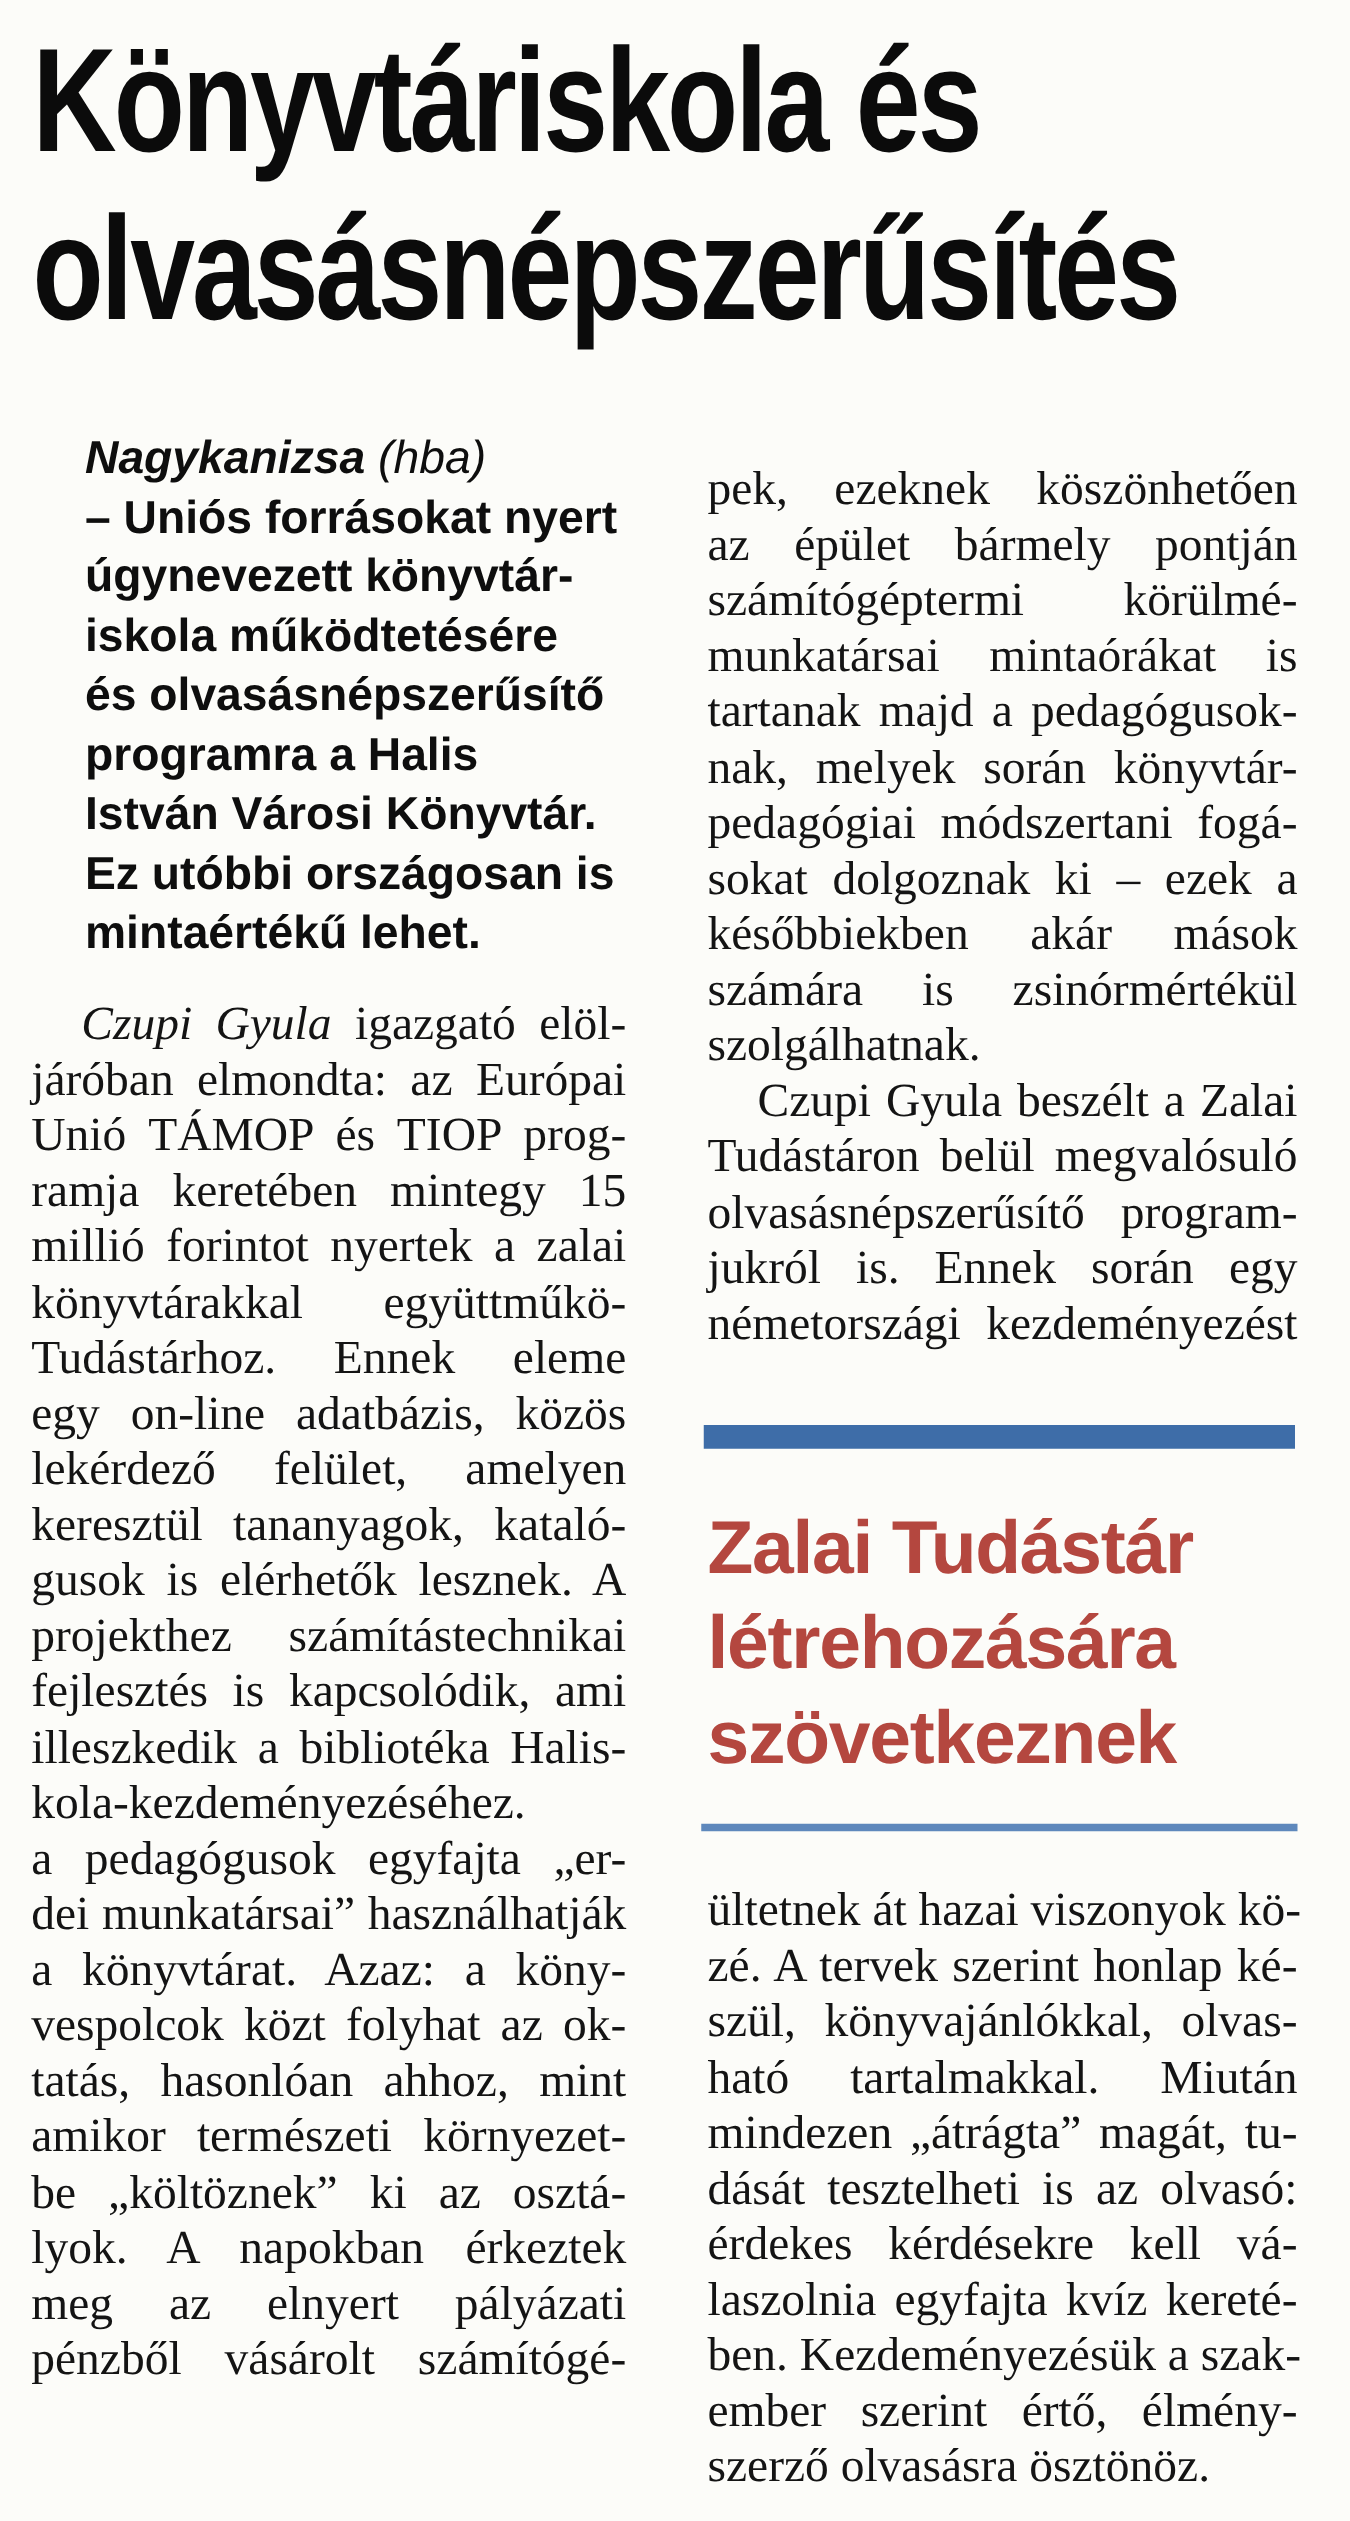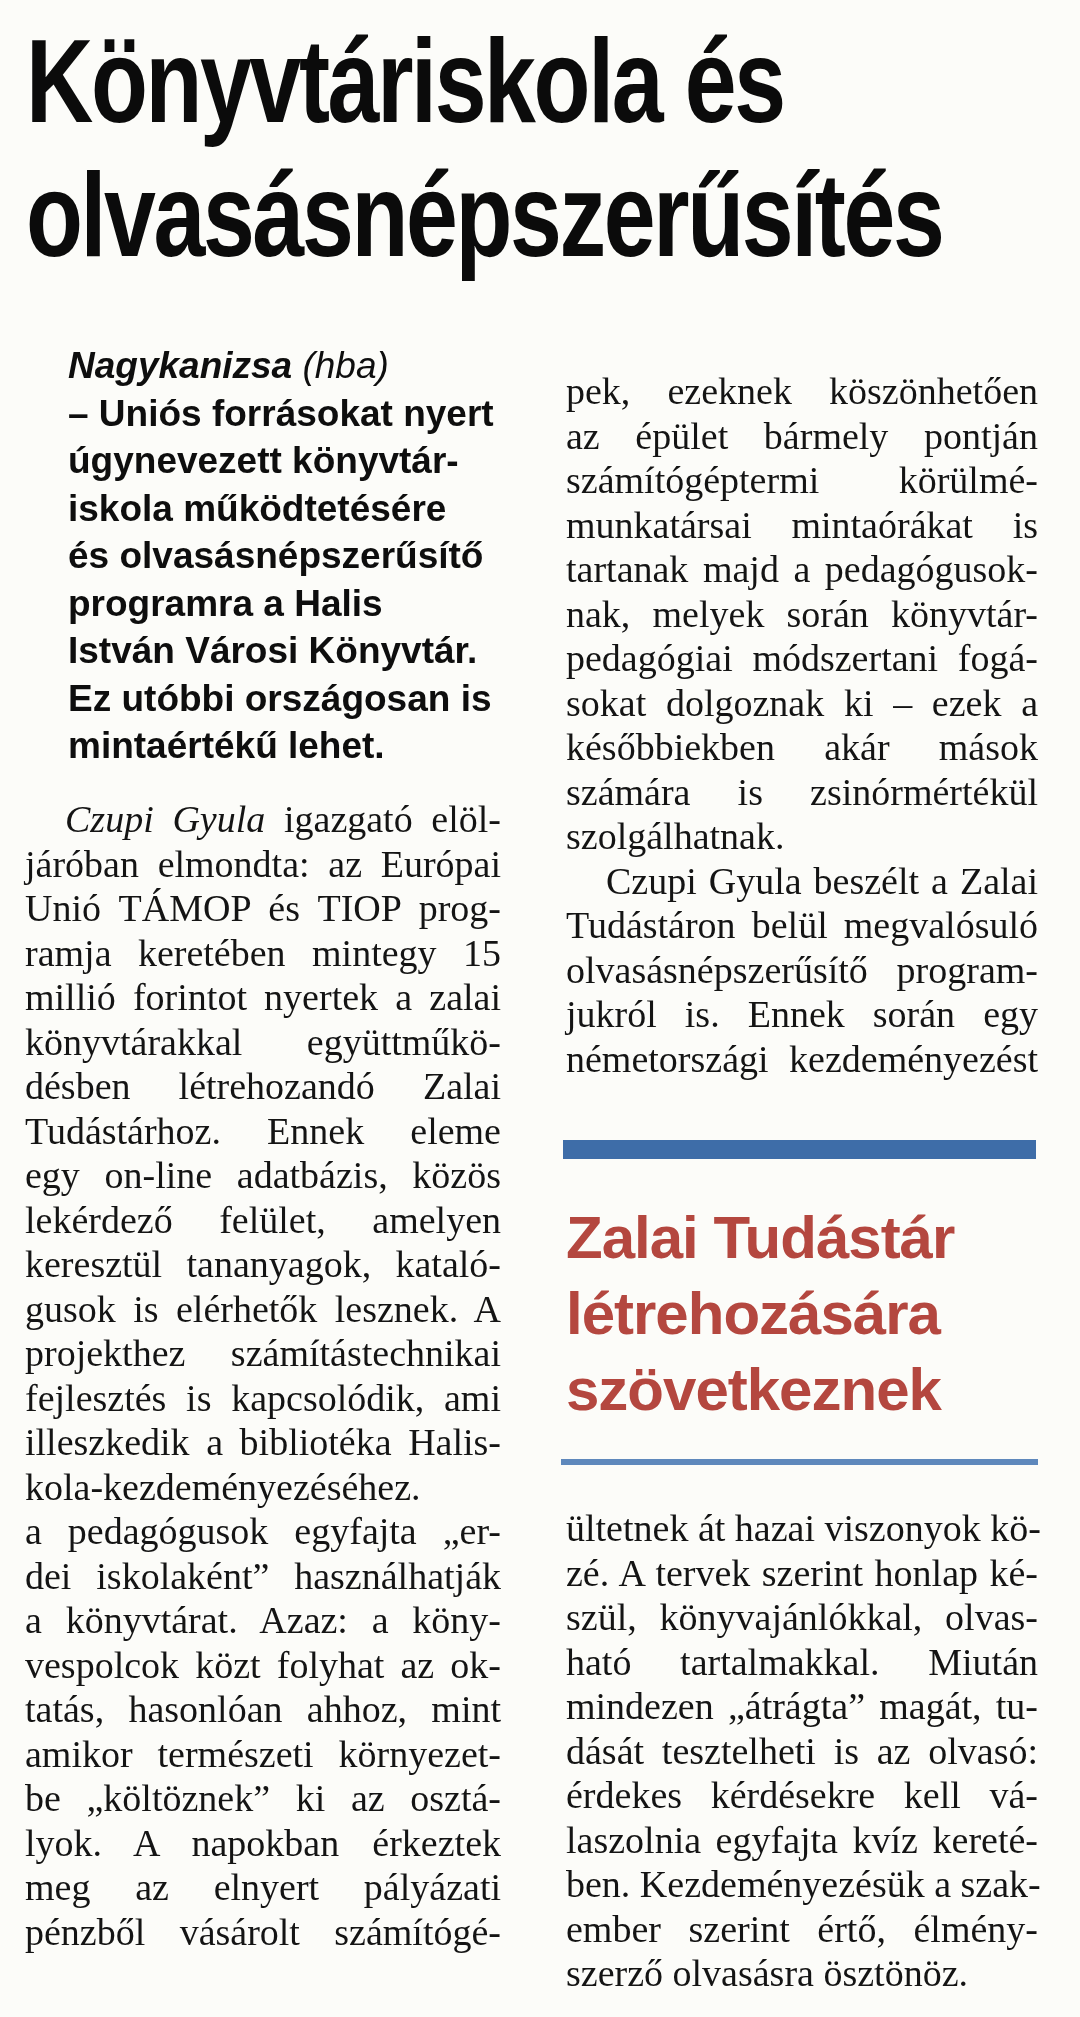--- a/index.html
+++ b/index.html
@@ -105,32 +105,31 @@
       </div>
   </div>
 
   <div class="col col-left">
       <div class="line indent"><i>Czupi Gyula</i> igazgató elöl-</div>
       <div class="line">járóban elmondta: az Európai</div>
       <div class="line">Unió TÁMOP és TIOP prog-</div>
       <div class="line">ramja keretében mintegy 15</div>
       <div class="line">millió forintot nyertek a zalai</div>
       <div class="line">könyvtárakkal együttműkö-</div>
-      <div class="line">désben létrehozandó Zalai</div>
       <div class="line">Tudástárhoz. Ennek eleme</div>
       <div class="line">egy on-line adatbázis, közös</div>
       <div class="line">lekérdező felület, amelyen</div>
       <div class="line">keresztül tananyagok, kataló-</div>
       <div class="line">gusok is elérhetők lesznek. A</div>
       <div class="line">projekthez számítástechnikai</div>
       <div class="line">fejlesztés is kapcsolódik, ami</div>
       <div class="line">illeszkedik a bibliotéka Halis-</div>
       <div class="line end">kola-kezdeményezéséhez.</div>
       <div class="line">a pedagógusok egyfajta „er-</div>
-      <div class="line">dei iskolaként” használhatják</div>
+      <div class="line">dei munkatársai” használhatják</div>
       <div class="line">a könyvtárat. Azaz: a köny-</div>
       <div class="line">vespolcok közt folyhat az ok-</div>
       <div class="line">tatás, hasonlóan ahhoz, mint</div>
       <div class="line">amikor természeti környezet-</div>
       <div class="line">be „költöznek” ki az osztá-</div>
       <div class="line">lyok. A napokban érkeztek</div>
       <div class="line">meg az elnyert pályázati</div>
       <div class="line">pénzből vásárolt számítógé-</div>
     </div>
 

